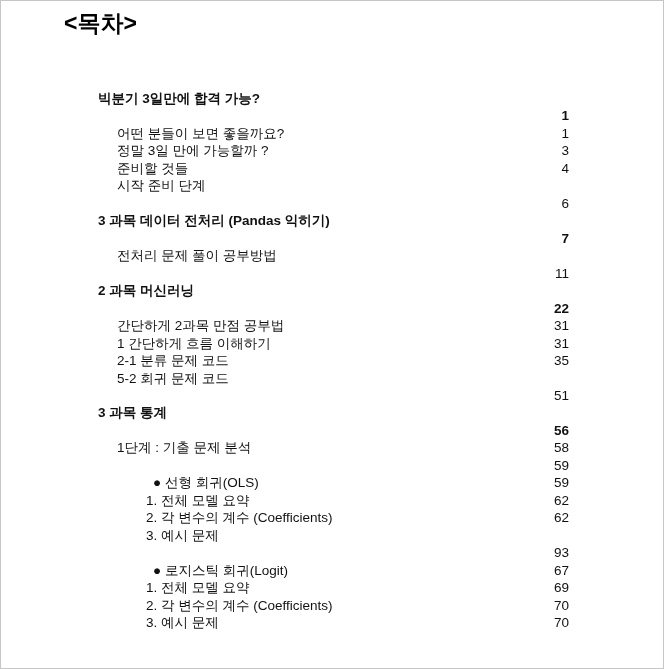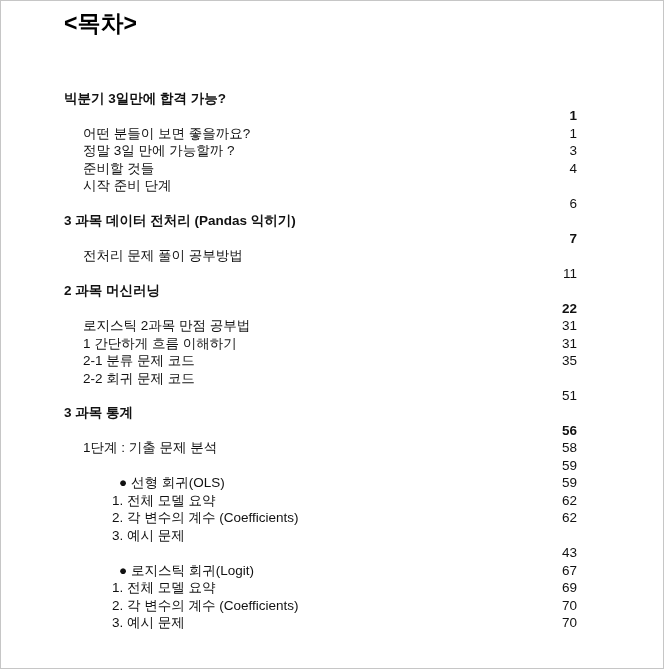--- a/index.html
+++ b/index.html
@@ -27,21 +27,22 @@
     margin: 0;
     font-size: 23px;
     line-height: 27px;
     font-weight: bold;
     color: #000000;
   }
   .toc {
     position: absolute;
     top: 89px;
     left: 0;
-    right: 4px;
+    right: 12px;
+    padding-left: 34px;
   }
   .row {
     display: flex;
     align-items: baseline;
     height: 17.47px;
     line-height: 17.47px;
     font-size: 13.5px;
     padding-right: 82px; 
   }
   .row .entry {
@@ -111,33 +112,33 @@
       </div>
       <div class="row lvl0 bold">
         <span class="entry">2 과목 머신러닝</span>
         <span class="page-num"></span>
       </div>
       <div class="row lvl0 bold">
         <span class="entry"></span>
         <span class="page-num">22</span>
       </div>
       <div class="row lvl1">
-        <span class="entry">로지스틱 2과목 만점 공부법</span>
+        <span class="entry">간단하게 2과목 만점 공부법</span>
         <span class="page-num">31</span>
       </div>
       <div class="row lvl1">
         <span class="entry">1 간단하게 흐름 이해하기</span>
         <span class="page-num">31</span>
       </div>
       <div class="row lvl1">
         <span class="entry">2-1 분류 문제 코드</span>
         <span class="page-num">35</span>
       </div>
       <div class="row lvl1">
-        <span class="entry">2-2 회귀 문제 코드</span>
+        <span class="entry">5-2 회귀 문제 코드</span>
         <span class="page-num"></span>
       </div>
       <div class="row lvl1">
         <span class="entry"></span>
         <span class="page-num">51</span>
       </div>
       <div class="row lvl0 bold">
         <span class="entry">3 과목 통계</span>
         <span class="page-num"></span>
       </div>
@@ -164,21 +165,21 @@
       <div class="row lvl2">
         <span class="entry">2. 각 변수의 계수 (Coefficients)</span>
         <span class="page-num">62</span>
       </div>
       <div class="row lvl2">
         <span class="entry">3. 예시 문제</span>
         <span class="page-num"></span>
       </div>
       <div class="row lvl2">
         <span class="entry"></span>
-        <span class="page-num">43</span>
+        <span class="page-num">93</span>
       </div>
       <div class="row lvl3">
         <span class="entry">● 로지스틱 회귀(Logit)</span>
         <span class="page-num">67</span>
       </div>
       <div class="row lvl2">
         <span class="entry">1. 전체 모델 요약</span>
         <span class="page-num">69</span>
       </div>
       <div class="row lvl2">

